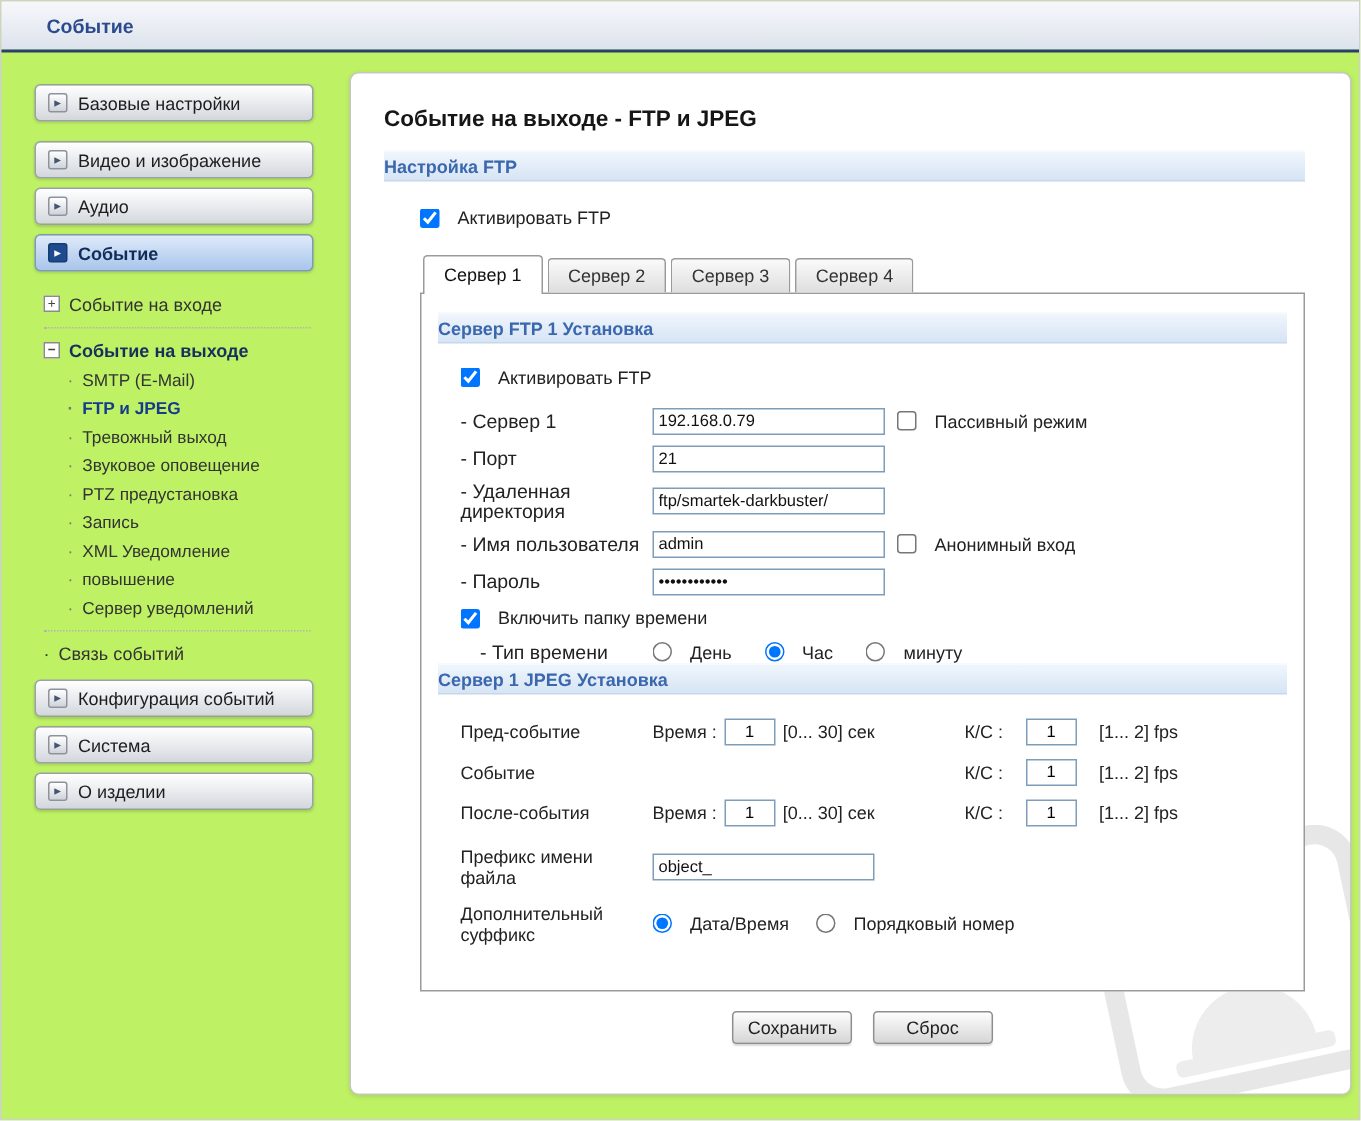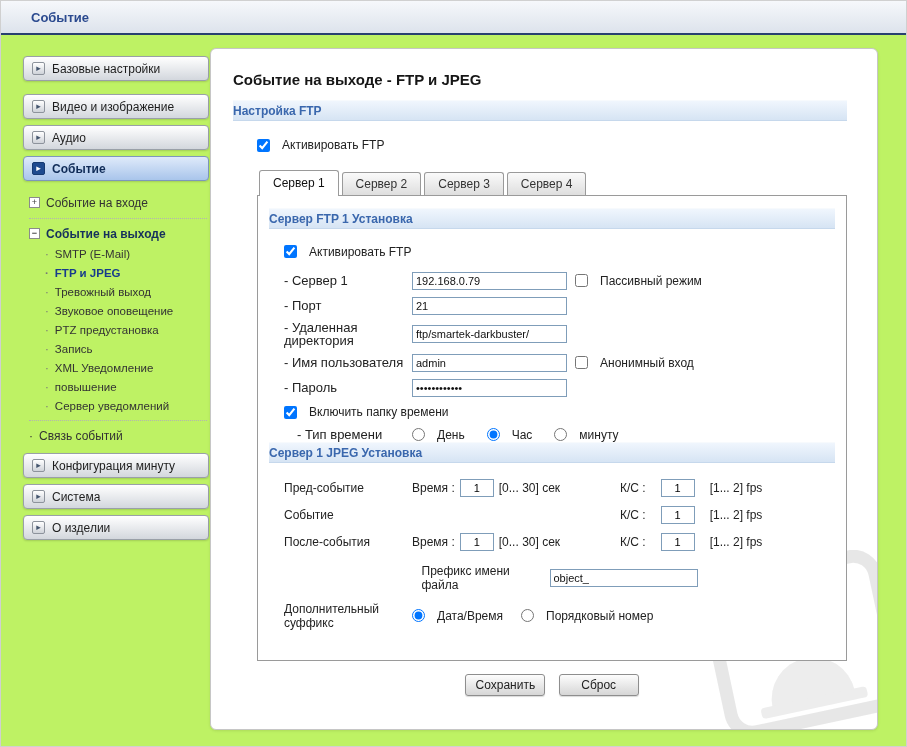--- a/index.html
+++ b/index.html
@@ -61,21 +61,21 @@
     font-size: 9px; line-height: 9px; text-align: center; color: #444;
   }
   .tree-children { padding-left: 16px; }
   .tree-child { display: flex; gap: 6px; padding: 3px 0; cursor: pointer; color: #333; }
   .tree-child .dot { color: #777; line-height: 13px; }
   .tree-child.active-child { color: #173b8c; font-weight: bold; }
   .tree-sep { border-top: 1px dotted #b3b3b3; margin: 4px 0; }
 
   
   .panel {
-    position: absolute; left: 209px; top: 47px;
+    position: absolute; left: 232px; top: 47px;
     width: 668px; height: 682px;
     background: #fff;
     border: 1px solid #c6c6c6;
     border-radius: 6px;
     box-shadow: 0 1px 3px rgba(0,0,0,.10);
     padding: 0 30px 0 22px;
     overflow: hidden;
   }
   .panel-inner { position: relative; z-index: 1; }
   .page-heading { margin-top: 22px; font-size: 15px; font-weight: bold; color: #161616; }
@@ -129,21 +129,21 @@
   .timetype-row .flabel { width: 115px; flex: 0 0 115px; }
   .timetype-row .rad { margin-right: 22px; }
 
   
   .jpeg-area { padding-left: 15px; margin-top: 16px; }
   .jrow { display: flex; align-items: center; margin-bottom: 8px; min-height: 19px; }
   .jlabel { width: 128px; flex: 0 0 128px; font-size: 12px; }
   .jtime { width: 182px; flex: 0 0 182px; display: flex; align-items: center; gap: 5px; font-size: 12px; }
   .jfps { margin-left: 26px; display: flex; align-items: center; gap: 15px; font-size: 12px; }
   .num { width: 34px; height: 18px; border: 1px solid #7f9db9; font-size: 11px; text-align: center; padding: 1px 2px; font-family: "Liberation Sans", sans-serif; }
-  .prefix-row { margin-top: 12px; justify-content: center; }
+  .prefix-row { margin-top: 12px; }
   .prefix-row .txt { width: 148px; }
   .suffix-row { margin-top: 10px; align-items: center; }
   .suffix-row .rad { margin-right: 18px; }
 
   
   .btnrow { margin-top: 13px; margin-left: 24px; text-align: center; }
   .btn {
     min-width: 80px; height: 22px;
     border: 1px solid #8e8e8e; border-radius: 3px;
     background: linear-gradient(#fdfdfd, #d6d6d6);
@@ -239,21 +239,21 @@
 
       <div class="tree-sep"></div>
       <div class="tree-row l1">
         <span class="dot">·</span>
         <span>Связь событий</span>
       </div>
     </div>
 
     <div class="side-btn">
       <span class="btn-icon">▸</span>
-      <span>Конфигурация минуту</span>
+      <span>Конфигурация событий</span>
     </div>
 
     <div class="side-btn">
       <span class="btn-icon">▸</span>
       <span>Система</span>
     </div>
 
     <div class="side-btn">
       <span class="btn-icon">▸</span>
       <span>О изделии</span>

